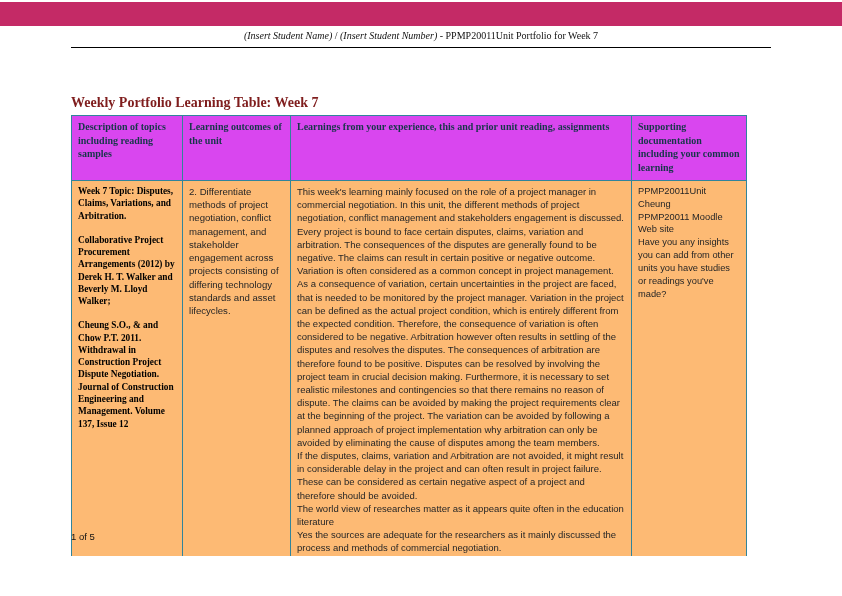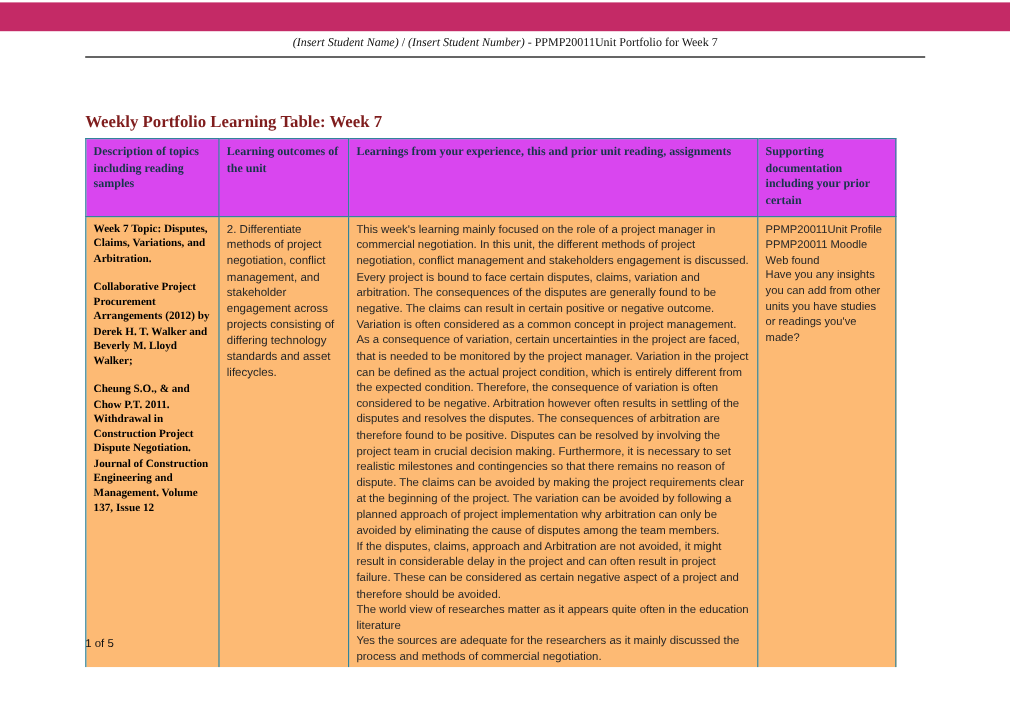--- a/index.html
+++ b/index.html
@@ -118,42 +118,42 @@
       <col style="width:111px">
       <col style="width:108px">
       <col style="width:341px">
       <col style="width:115px">
     </colgroup>
     <thead>
       <tr class="head-row">
         <th class="hdr">Description of topics including reading samples</th>
         <th class="hdr">Learning outcomes of the unit</th>
         <th class="hdr">Learnings from your experience, this and prior unit reading, assignments</th>
-        <th class="hdr">Supporting documentation including your prior certain</th>
+        <th class="hdr">Supporting documentation including your common learning</th>
       </tr>
     </thead>
     <tbody>
       <tr class="body-row">
         <td class="cell c-desc">
           <p>Week 7 Topic: Disputes, Claims, Variations, and Arbitration.</p>
           <p>Collaborative Project Procurement Arrangements (2012) by Derek H. T. Walker and Beverly M. Lloyd Walker;</p>
           <p>Cheung S.O., &amp; and Chow P.T. 2011. Withdrawal in Construction Project Dispute Negotiation. Journal of Construction Engineering and Management. Volume 137, Issue 12</p>
         </td>
         <td class="cell c-out">
           <p>2. Differentiate methods of project negotiation, conflict management, and stakeholder engagement across projects consisting of differing technology standards and asset lifecycles.</p>
         </td>
         <td class="cell c-learn">
           <p>This week's learning mainly focused on the role of a project manager in commercial negotiation. In this unit, the different methods of project negotiation, conflict management and stakeholders engagement is discussed. Every project is bound to face certain disputes, claims, variation and arbitration. The consequences of the disputes are generally found to be negative. The claims can result in certain positive or negative outcome. Variation is often considered as a common concept in project management. As a consequence of variation, certain uncertainties in the project are faced, that is needed to be monitored by the project manager. Variation in the project can be defined as the actual project condition, which is entirely different from the expected condition. Therefore, the consequence of variation is often considered to be negative. Arbitration however often results in settling of the disputes and resolves the disputes. The consequences of arbitration are therefore found to be positive. Disputes can be resolved by involving the project team in crucial decision making. Furthermore, it is necessary to set realistic milestones and contingencies so that there remains no reason of dispute. The claims can be avoided by making the project requirements clear at the beginning of the project. The variation can be avoided by following a planned approach of project implementation why arbitration can only be avoided by eliminating the cause of disputes among the team members.</p>
-          <p>If the disputes, claims, approach and Arbitration are not avoided, it might result in considerable delay in the project and can often result in project failure.  These can be considered as certain negative aspect of a project and therefore should be avoided.</p>
+          <p>If the disputes, claims, variation and Arbitration are not avoided, it might result in considerable delay in the project and can often result in project failure.  These can be considered as certain negative aspect of a project and therefore should be avoided.</p>
           <p>The world view of researches matter as it appears quite often in the education literature</p>
           <p>Yes the sources are adequate for the researchers as it mainly discussed the process and methods of commercial negotiation.</p>
         </td>
         <td class="cell c-supp">
-          <p>PPMP20011Unit Profile</p>
-          <p>PPMP20011 Moodle Web found</p>
+          <p>PPMP20011Unit Cheung</p>
+          <p>PPMP20011 Moodle Web site</p>
           <p>Have you any insights you can add from other units you have studies or readings you've made?</p>
         </td>
       </tr>
     </tbody>
   </table>
 
   <div class="doc-footer">1 of 5</div>
 
 </div>
 

